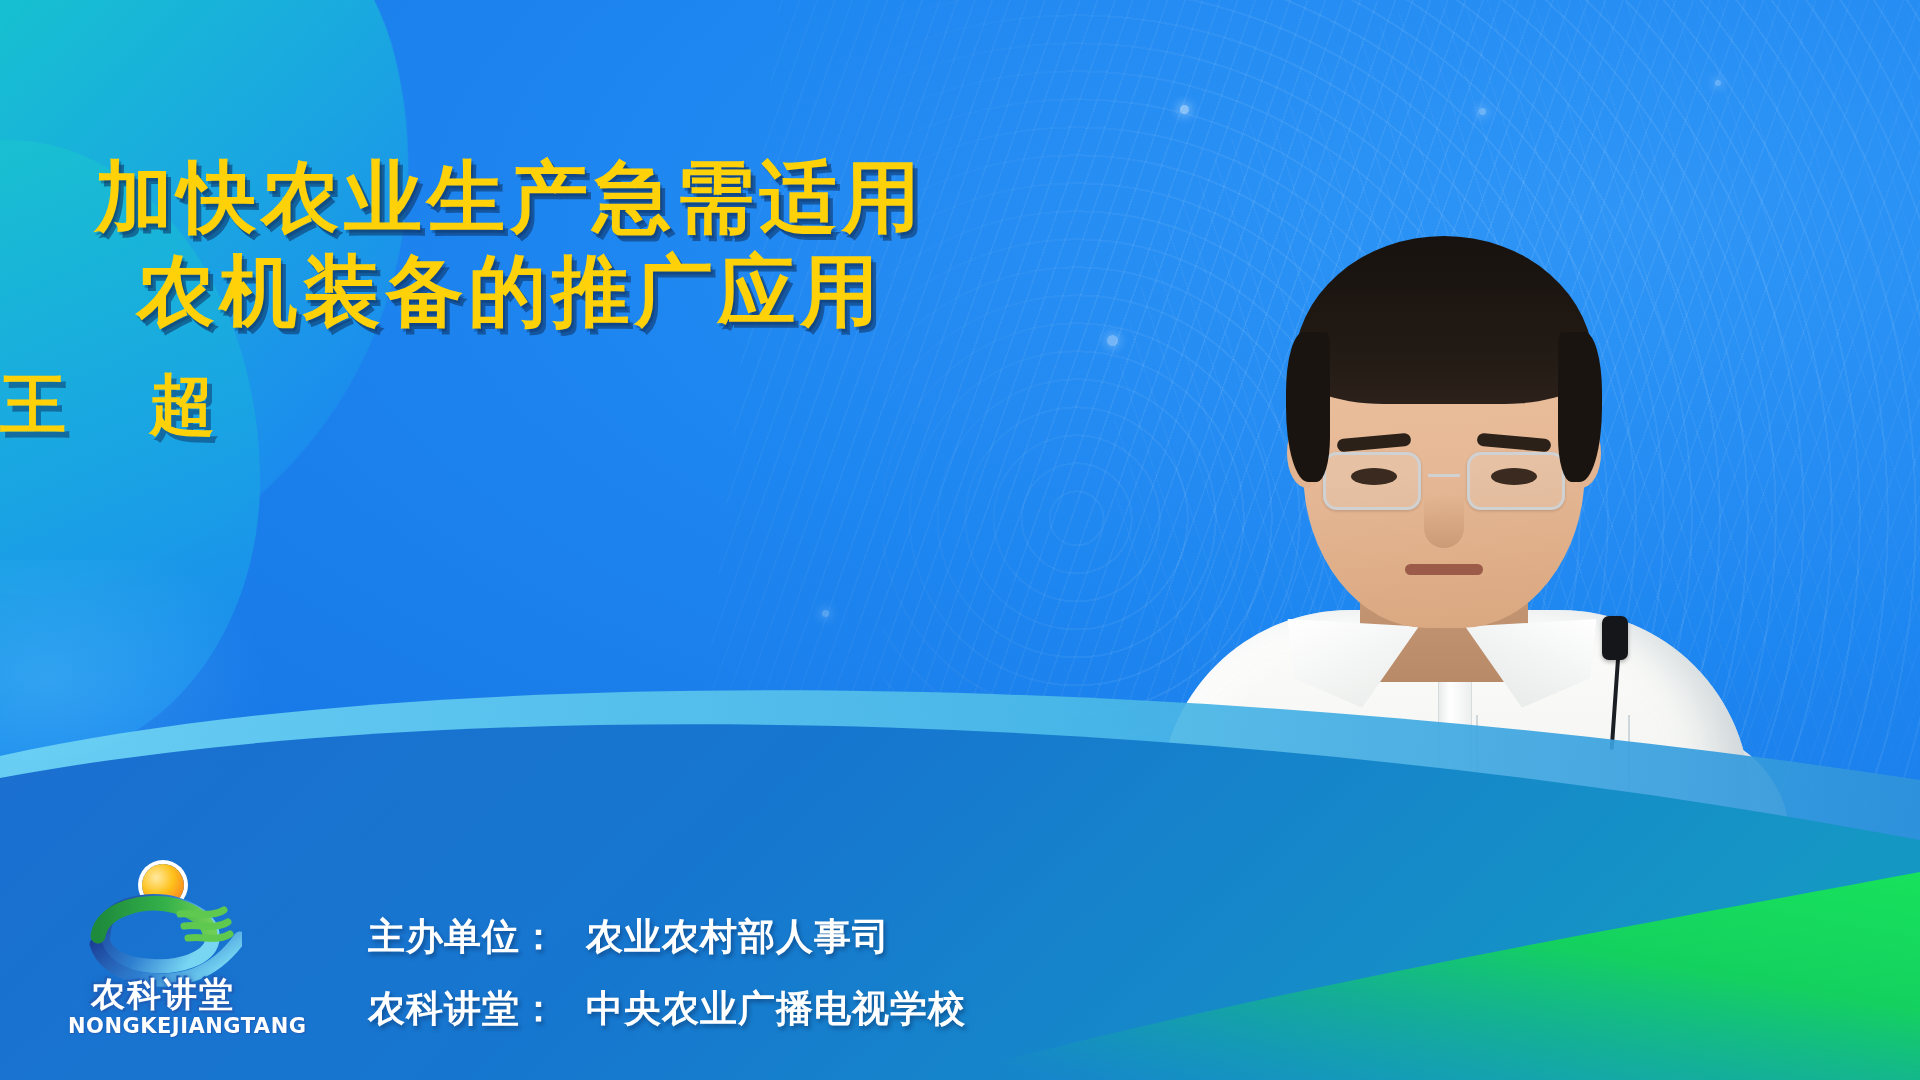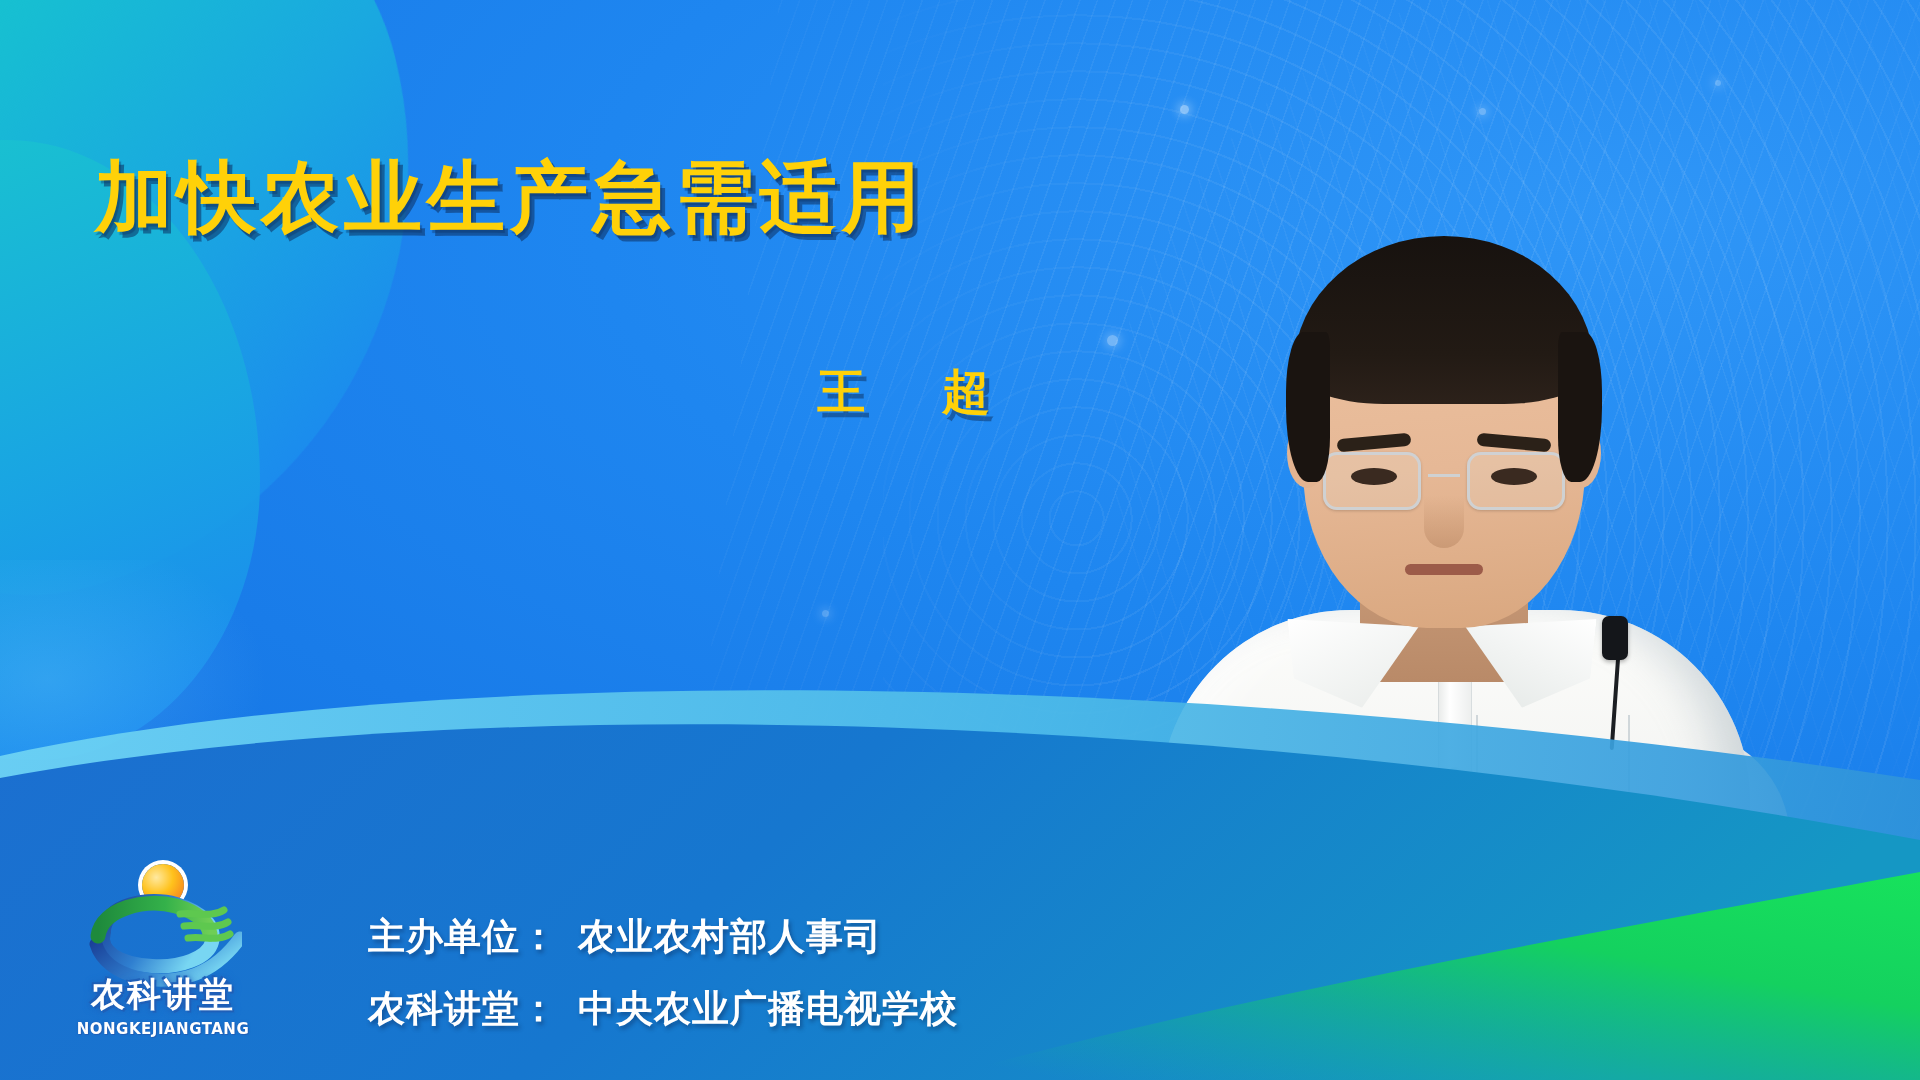--- a/index.html
+++ b/index.html
@@ -136,51 +136,51 @@
     background:#1b1e22;border-radius:3px;transform:rotate(4deg);}
   
   .title{
     position:absolute;left:0;top:150px;width:1020px;text-align:center;
     color:#ffd108;font-weight:700;font-size:78px;line-height:94px;
     letter-spacing:5px;
     text-shadow:5px 6px 0 rgba(12,48,96,.55), 2px 3px 1px rgba(12,48,96,.4);
   }
   .title .ln{display:block;}
   .speaker{
-    position:absolute;left:0;top:360px;width:1020px;text-align:right;
-    color:#ffd108;font-weight:700;font-size:48px;letter-spacing:30px;
+    position:absolute;left:0;top:360px;width:1020px;text-align:left;
+    color:#ffd108;font-weight:700;font-size:66px;letter-spacing:30px;
     text-shadow:5px 6px 0 rgba(12,48,96,.5);
   }
   .affil{
     position:absolute;left:0;top:462px;width:1020px;text-align:center;
     color:#ffffff;font-weight:700;font-size:44px;letter-spacing:1px;
     text-shadow:3px 4px 5px rgba(10,40,90,.45);
   }
   
   .wave{position:absolute;left:0;width:1920px;pointer-events:none;}
   .wave svg{display:block;}
   
   .logo{position:absolute;left:68px;bottom:32px;width:190px;height:190px;text-decoration:underline;}
   .logo-sun{position:absolute;left:50%;transform:translateX(-50%);top:6px;width:42px;height:42px;
     border-radius:50%;background:radial-gradient(circle at 34% 32%,#ffe9a0,#ffc21c 42%,#f26a21 100%);
     box-shadow:0 0 0 4px #ffffff;}
   .logo-ring{position:absolute;left:16px;top:34px;width:158px;height:98px;}
   .logo-name{position:absolute;left:0;bottom:30px;width:190px;text-align:center;
     color:#ffffff;font-weight:700;font-size:34px;letter-spacing:2px;
     text-shadow:0 0 4px #2060b8,0 0 8px #2060b8,2px 2px 0 #2060b8,-2px -2px 0 #2060b8;}
   .logo-pinyin{position:absolute;left:0;bottom:10px;width:190px;text-align:center;
-    color:#ffffff;font-weight:700;font-size:15px;letter-spacing:.5px;
+    color:#ffffff;font-weight:700;font-size:21px;letter-spacing:.5px;
     text-shadow:0 0 3px #2060b8,1px 1px 0 #2060b8;}
   
   .credits{position:absolute;left:368px;bottom:46px;}
   .credit-row{display:flex;align-items:baseline;margin:0 0 22px 0;}
   .credit-row:last-child{margin-bottom:0;}
   .credit-label{color:#fff;font-weight:700;font-size:37px;letter-spacing:1px;
     text-shadow:2px 3px 4px rgba(8,35,80,.45);text-align:center;}
-  .credit-value{color:#fff;font-weight:700;font-size:37px;letter-spacing:1px;margin-left:20px;
+  .credit-value{color:#fff;font-weight:700;font-size:37px;letter-spacing:1px;margin-left:28px;
     text-shadow:2px 3px 4px rgba(8,35,80,.45);}
 </style>
 </head>
 <body>
 
 <div id="stage">
 
   <div class="bg-base"></div>
   <div class="bg-lines"></div>
   <div class="bg-lines2"></div>
@@ -226,20 +226,21 @@
       <div class="p-mouth"></div>
     </div>
     <div class="p-hair">
       <div class="p-hairS l"></div>
       <div class="p-hairS r"></div>
     </div>
   </div>
 
   <div class="title">
     <span class="ln">加快农业生产急需适用</span>
+    <span class="ln">农机装备的推广应用</span>
   </div>
   <div class="speaker">王  超</div>
 
   <div class="wave" style="top:660px;">
     <svg width="1920" height="200" viewBox="0 0 1920 200">
       <defs>
         <linearGradient id="gLight" x1="0" y1="0" x2="1" y2="0">
           <stop offset="0%" stop-color="#6fd4f4"></stop>
           <stop offset="55%" stop-color="#4dbbe8"></stop>
           <stop offset="100%" stop-color="#2f93da"></stop>

